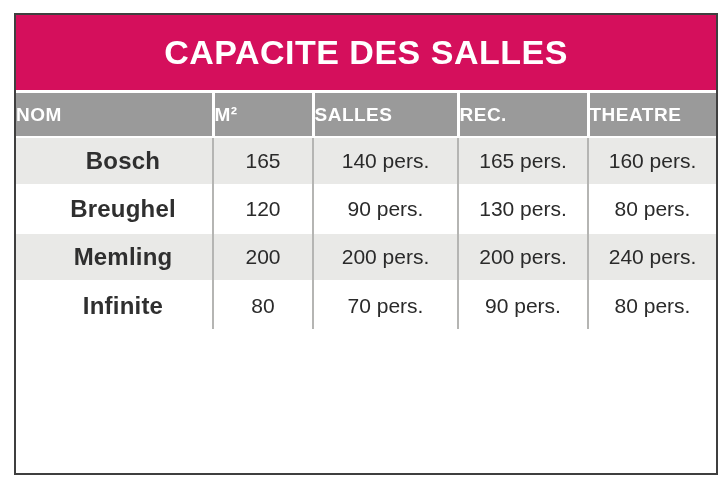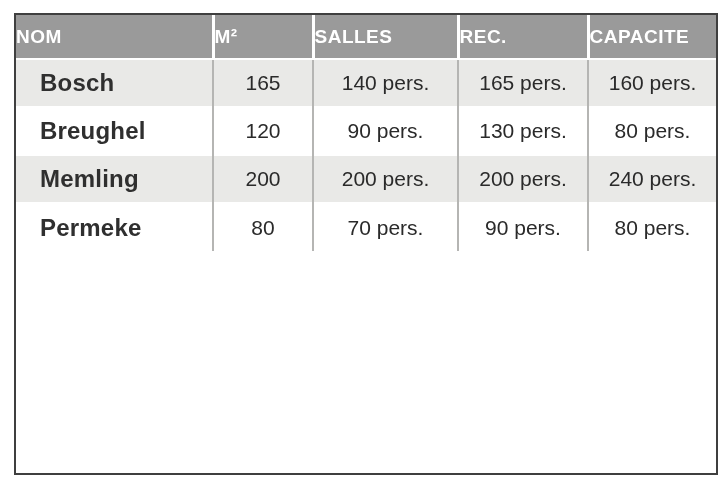--- a/index.html
+++ b/index.html
@@ -44,48 +44,51 @@
   thead th + th{border-left:3px solid #ffffff;margin-left:44px;}
   tbody td{
     height:48px;font-size:21px;color:var(--text-dark);
     text-align:center;vertical-align:middle;
     border-top:2px solid #ffffff;
   }
   tbody td + td{border-left:2px solid var(--divider-gray);}
   tr.shaded td{background:var(--row-shaded);}
   tr.plain td{background:var(--row-white);}
   td.name{
-    text-align:left;padding-left:24px;padding-right:6px;
+    text-align:center;padding-left:24px;padding-right:6px;
     font-weight:bold;font-size:24px;color:var(--name-dark);
     letter-spacing:0.2px;line-height:1.25;
   }
   tr.tall td{
     height:95px;vertical-align:top;padding-top:9px;line-height:1.2;
   }
   tr.tall td.name{font-size:25px;line-height:1.35;padding-top:5px;}
 </style>
 </head>
 <body>
 
 <div class="frame">
+  <div class="title-band">
+    <span class="title">CAPACITE DES SALLES</span>
+  </div>
   <table>
     <colgroup>
       <col class="c-nom">
         <col class="c-m2">
         <col class="c-banquet">
         <col class="c-rec">
         <col class="c-theatre">
     </colgroup>
     <thead>
       <tr>
         <th>NOM</th>
         <th>M²</th>
         <th>SALLES</th>
         <th>REC.</th>
-        <th>CAPACITE</th>
+        <th>THEATRE</th>
       </tr>
     </thead>
     <tbody>
       <tr class="shaded">
         <td class="name">Bosch</td>
         <td>165</td>
         <td>140 pers.</td>
         <td>165 pers.</td>
         <td>160 pers.</td>
       </tr>
@@ -97,21 +100,21 @@
         <td>80 pers.</td>
       </tr>
       <tr class="shaded">
         <td class="name">Memling</td>
         <td>200</td>
         <td>200 pers.</td>
         <td>200 pers.</td>
         <td>240 pers.</td>
       </tr>
       <tr class="plain">
-        <td class="name">Permeke</td>
+        <td class="name">Infinite</td>
         <td>80</td>
         <td>70 pers.</td>
         <td>90 pers.</td>
         <td>80 pers.</td>
       </tr>
     </tbody>
   </table>
 </div>
 
 </body></html>

